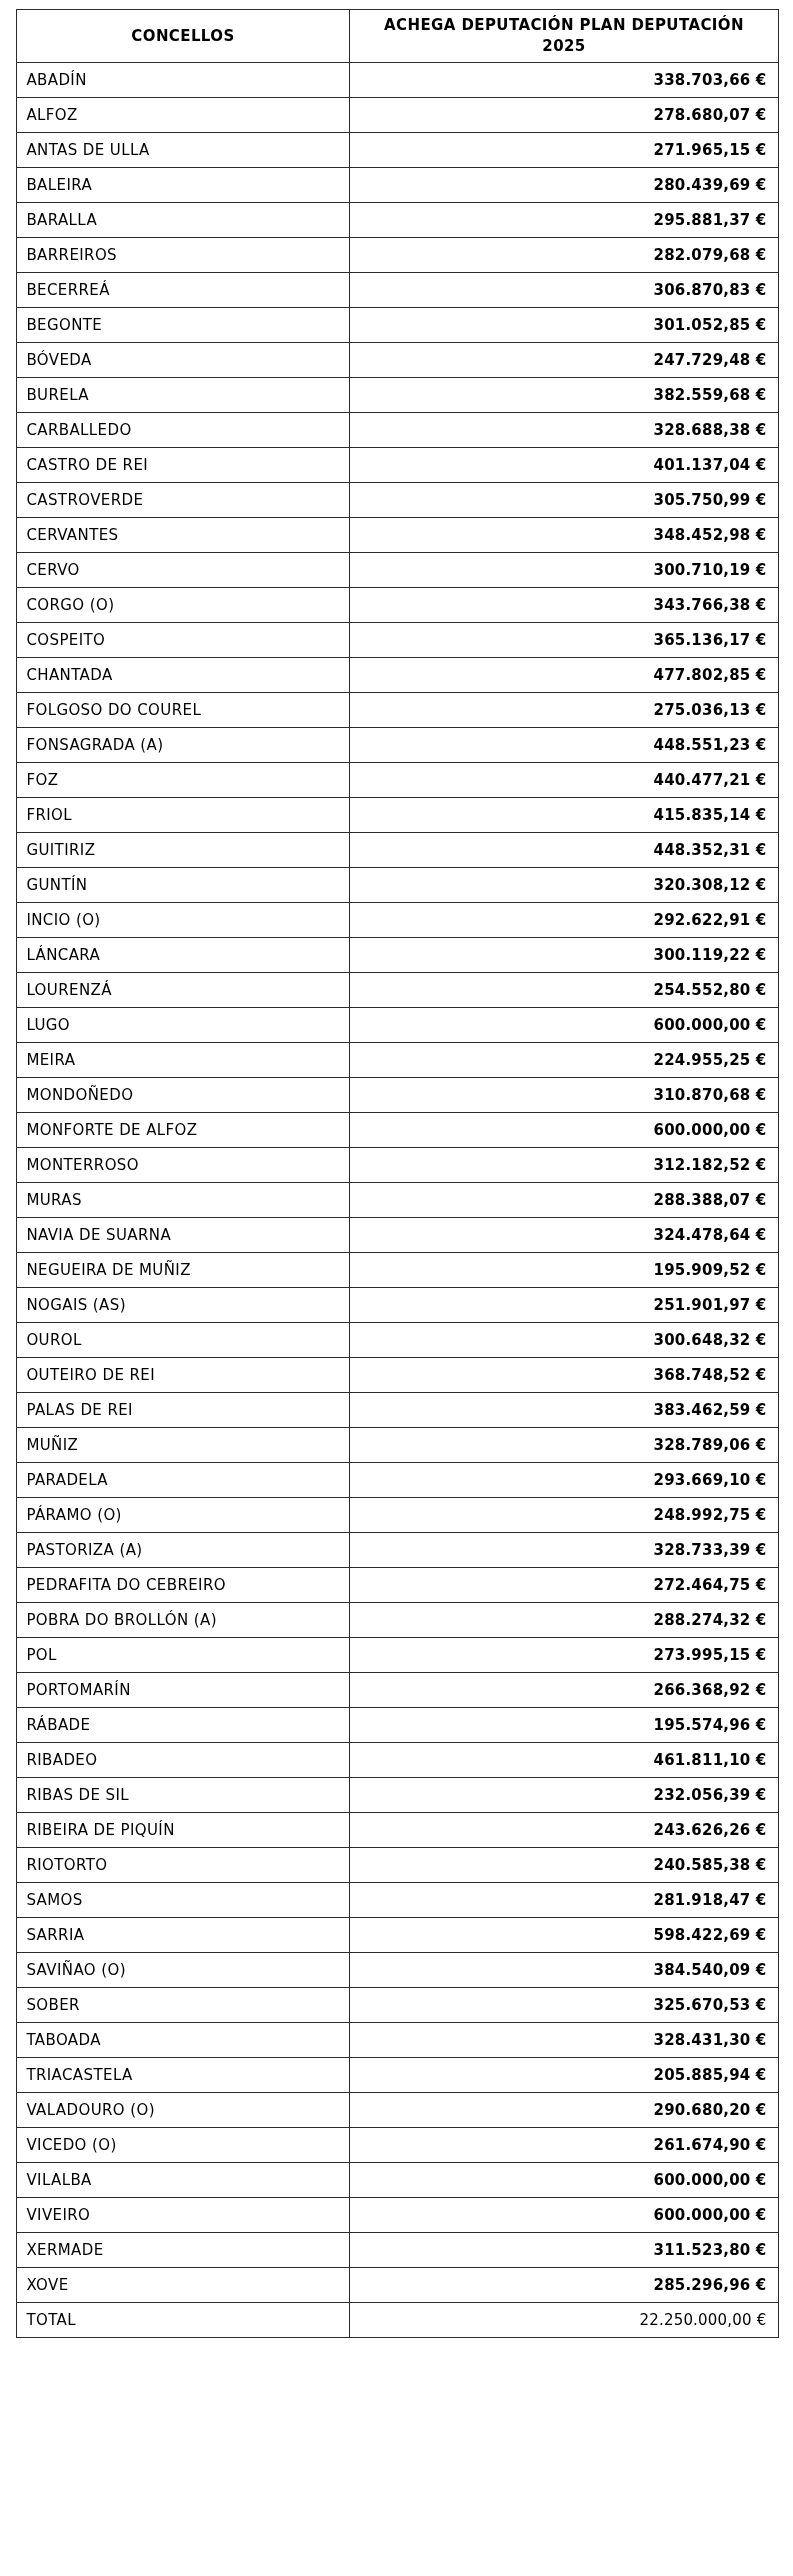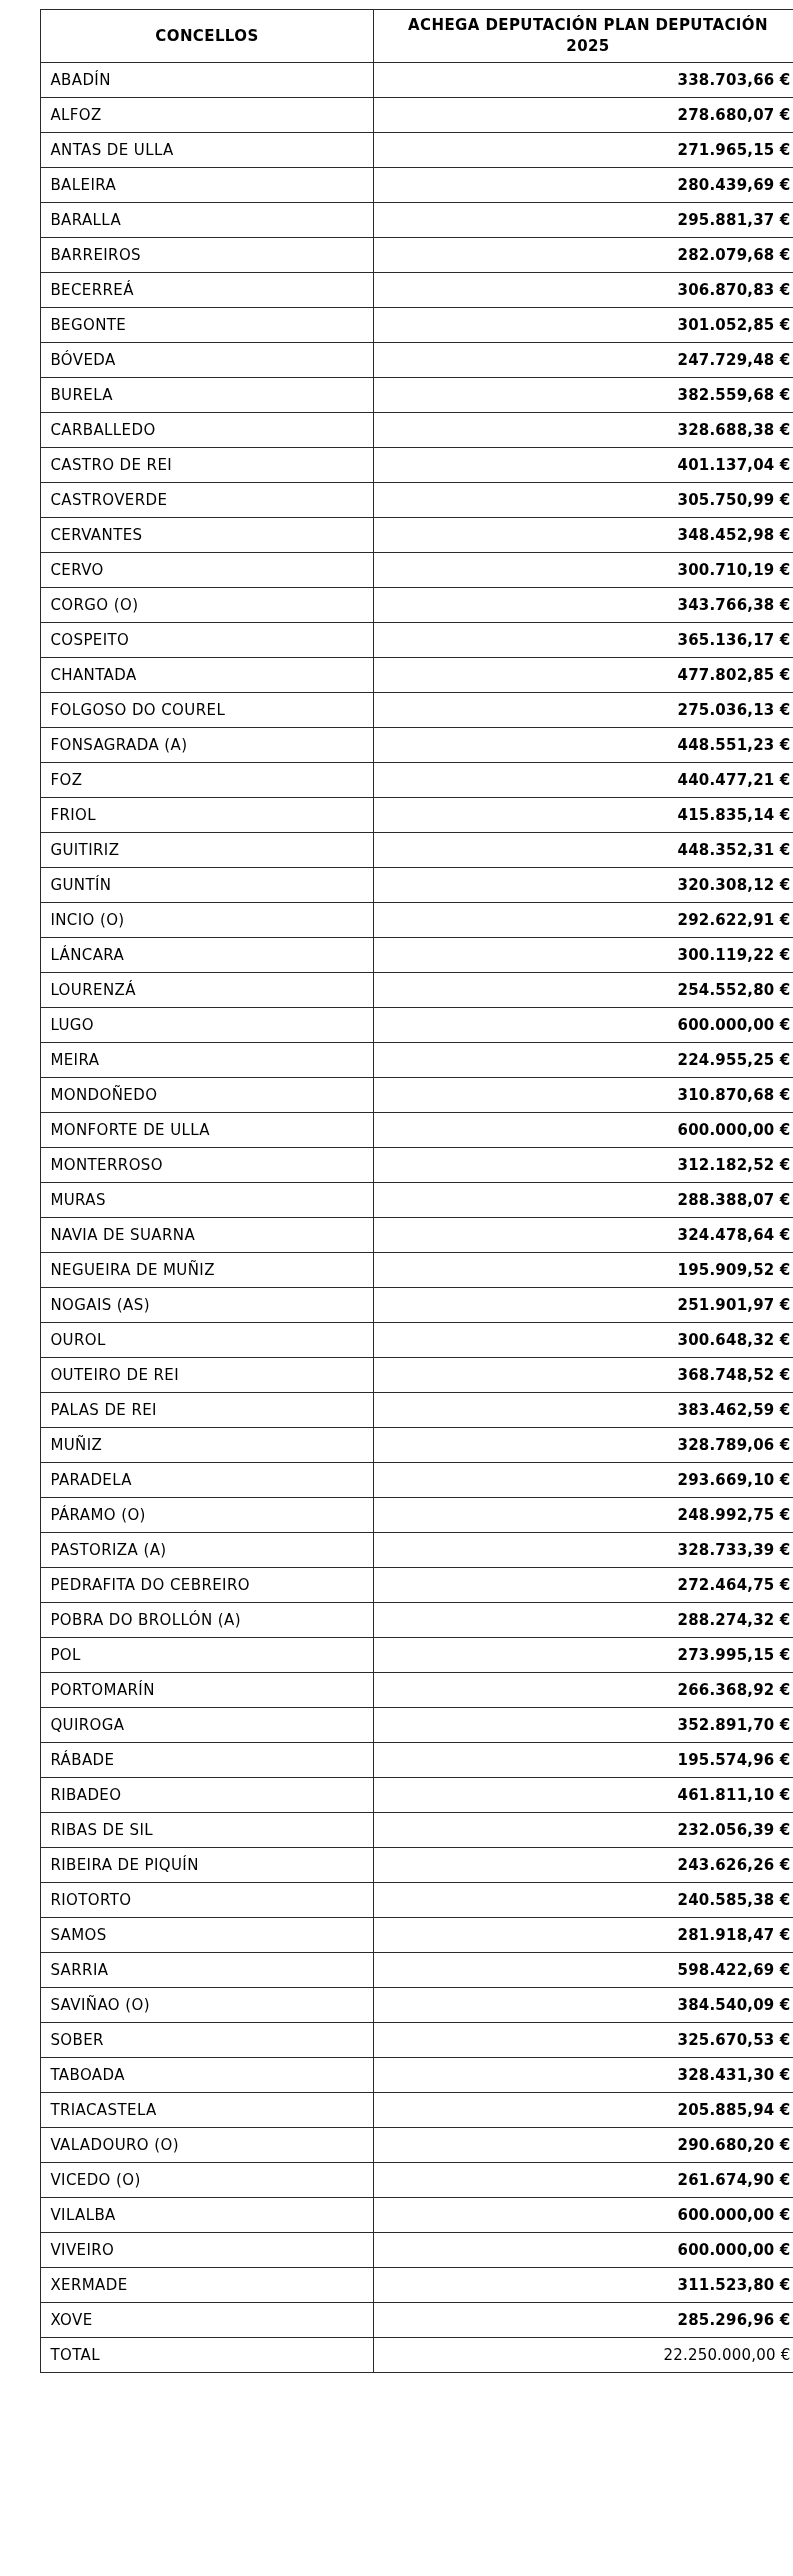--- a/index.html
+++ b/index.html
@@ -10,21 +10,20 @@
   body {
     width: 794px;
     min-height: 2576px;
     font-family: "DejaVu Sans", sans-serif;
   }
   .page {
     width: 702px;
     min-height: 2576px;
     background: #ffffff;
     position: relative;
-    margin-left: 24px;
   }
   .table-wrap {
     position: absolute;
     left: 16px;
     top: 8.7px;
     width: 762px;
   }
   table.grant-table {
     border-collapse: collapse;
     width: 762px;
@@ -211,21 +210,21 @@
           </tr>
           <tr>
             <td class="name">MEIRA</td>
             <td class="value">224.955,25 €</td>
           </tr>
           <tr>
             <td class="name">MONDOÑEDO</td>
             <td class="value">310.870,68 €</td>
           </tr>
           <tr>
-            <td class="name">MONFORTE DE ULLA</td>
+            <td class="name">MONFORTE DE ALFOZ</td>
             <td class="value">600.000,00 €</td>
           </tr>
           <tr>
             <td class="name">MONTERROSO</td>
             <td class="value">312.182,52 €</td>
           </tr>
           <tr>
             <td class="name">MURAS</td>
             <td class="value">288.388,07 €</td>
           </tr>
@@ -277,24 +276,20 @@
             <td class="name">POBRA DO BROLLÓN (A)</td>
             <td class="value">288.274,32 €</td>
           </tr>
           <tr>
             <td class="name">POL</td>
             <td class="value">273.995,15 €</td>
           </tr>
           <tr>
             <td class="name">PORTOMARÍN</td>
             <td class="value">266.368,92 €</td>
-          </tr>
-          <tr>
-            <td class="name">QUIROGA</td>
-            <td class="value">352.891,70 €</td>
           </tr>
           <tr>
             <td class="name">RÁBADE</td>
             <td class="value">195.574,96 €</td>
           </tr>
           <tr>
             <td class="name">RIBADEO</td>
             <td class="value">461.811,10 €</td>
           </tr>
           <tr>

